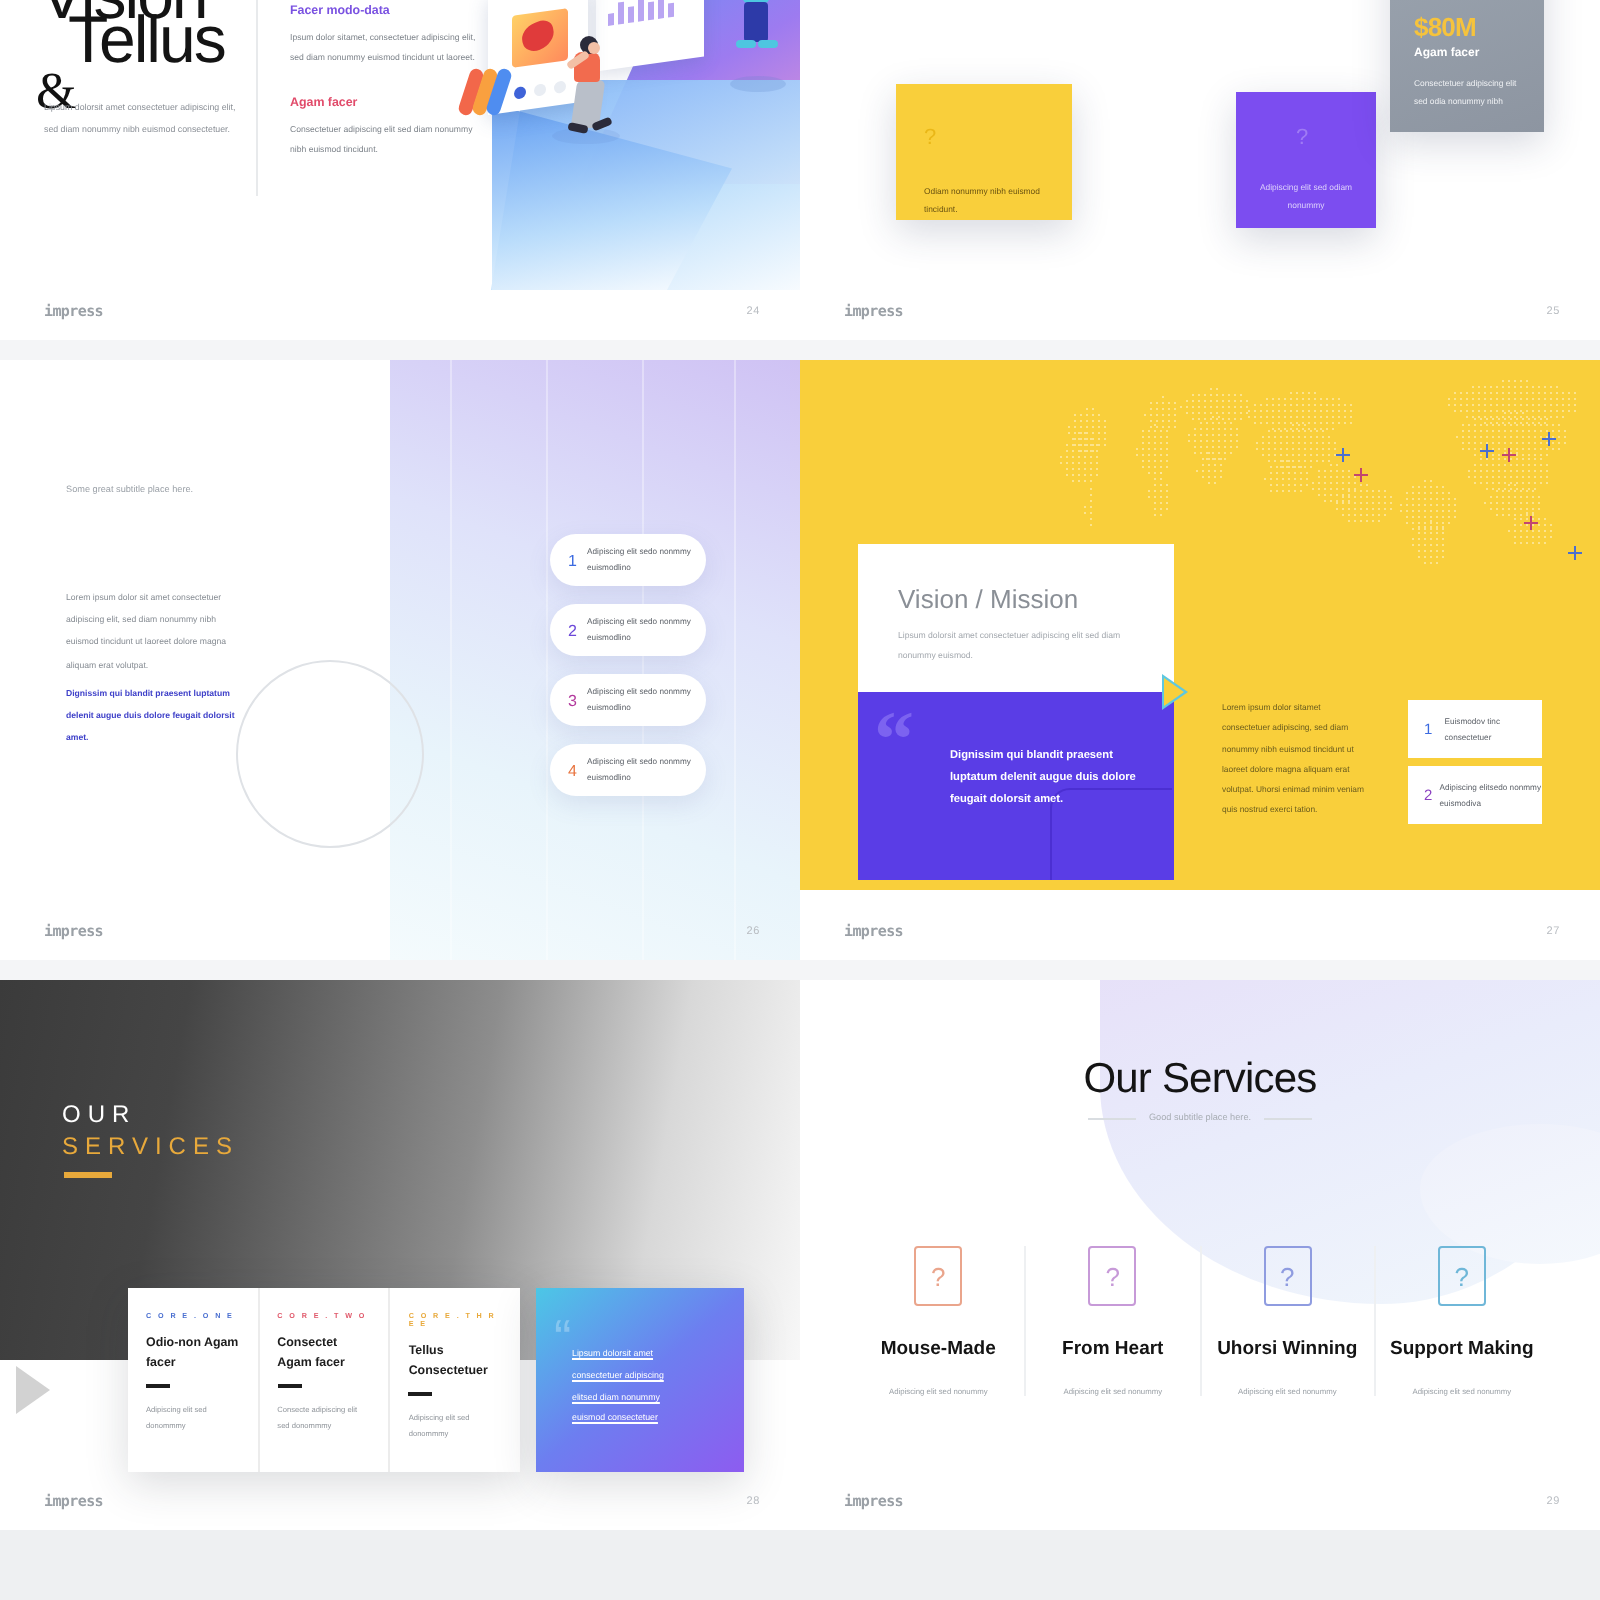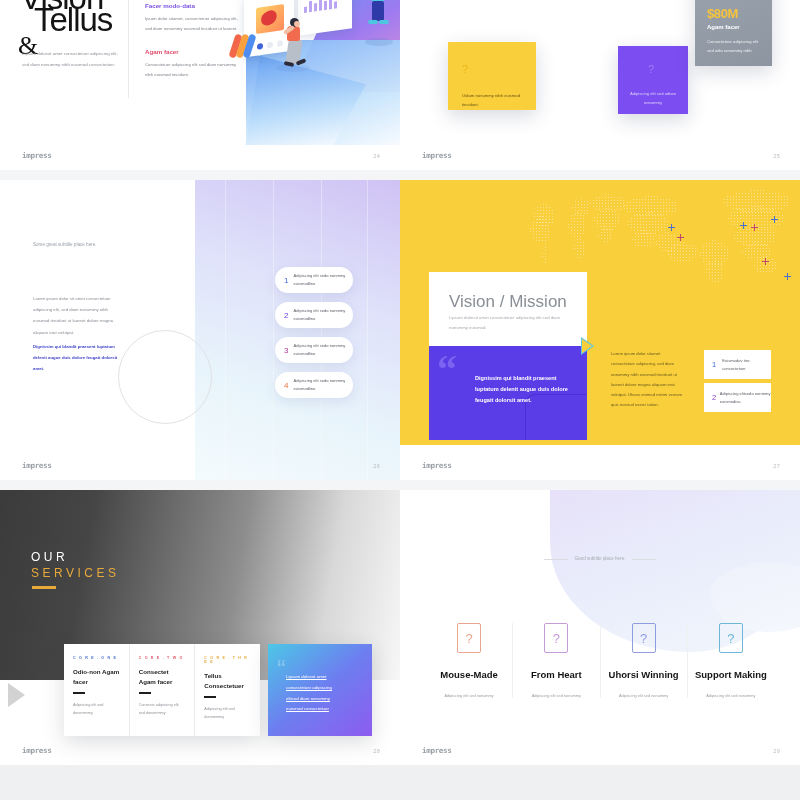--- a/index.html
+++ b/index.html
@@ -118,21 +118,21 @@
   
   .s4{background:#fff;}
   .s4 .ybg{position:absolute;left:0;top:0;right:0;height:265px;background:#f9cf3b;}
   .s4 .map{position:absolute;left:128px;top:6px;width:268px;height:130px;opacity:.55;}
   .s4 .map i{position:absolute;border-radius:50%;background:#fff;width:1.4px;height:1.4px;}
   .pin{position:absolute;width:7px;height:7px;}
   .pin:before,.pin:after{content:"";position:absolute;background:currentColor;}
   .pin:before{left:2.6px;top:0;width:1.8px;height:7px;}
   .pin:after{left:0;top:2.6px;width:7px;height:1.8px;}
   .s4 .wcard{position:absolute;left:29px;top:92px;width:158px;height:74px;background:#fff;}
-  .s4 .wcard h2{margin:0;position:absolute;left:20px;top:20px;font-size:17px;font-weight:400;color:#8a8f96;}
+  .s4 .wcard h2{margin:0;position:absolute;left:20px;top:20px;font-size:13px;font-weight:400;color:#8a8f96;}
   .s4 .wcard p{margin:0;position:absolute;left:20px;top:41px;width:120px;font-size:4.3px;line-height:2.3;color:#a3a8ae;}
   .s4 .pcard{position:absolute;left:29px;top:166px;width:158px;height:94px;background:#5a3de6;overflow:hidden;}
   .s4 .quote{position:absolute;left:8px;top:10px;font-size:40px;line-height:.7;color:#7c63f0;font-family:"Liberation Serif",serif;font-weight:700;}
   .s4 .qtext{position:absolute;left:46px;top:27px;width:96px;font-size:5.6px;font-weight:700;line-height:2;color:#fff;}
   .s4 .qline{position:absolute;left:96px;top:48px;width:60px;height:46px;border-left:1.4px solid #4b2fd2;border-top:1.4px solid #4b2fd2;border-top-left-radius:10px;}
   .s4 .playtri{position:absolute;left:181px;top:157px;width:0;height:0;border-left:13px solid #5ec8e0;border-top:9px solid transparent;border-bottom:9px solid transparent;}
   .s4 .playtri-in{position:absolute;left:182px;top:159px;width:0;height:0;border-left:10px solid #f9cf3b;border-top:7px solid transparent;border-bottom:7px solid transparent;}
   .s4 .rpara{position:absolute;left:211px;top:169px;width:72px;font-size:4.2px;line-height:2.45;color:#6b5c1e;}
   .s4 .ybox{position:absolute;left:304px;width:67px;height:29px;background:#fff;display:flex;align-items:center;padding-left:8px;box-sizing:border-box;}
   .s4 .ybox .num{font-size:7.5px;width:11px;}
@@ -1535,20 +1535,21 @@
       </div>
     </div>
 
     <div class="impress">impress</div>
     <div class="pageno">28</div>
   </div>
 
   <div class="slide s6">
     <div class="blob"></div>
     <div class="blob2"></div>
+    <h1>Our Services</h1>
     <div class="dashL"></div>
     <div class="dashR"></div>
     <div class="sub">Good subtitle place here.</div>
 
     <div class="feats">
       <div class="feat">
         <div class="ficon" style="border-color:#eaa58c;color:#eaa58c;">?</div>
         <p class="ftitle">Mouse-Made</p>
         <p class="fbody">Adipiscing elit sed nonummy</p>
       </div>

